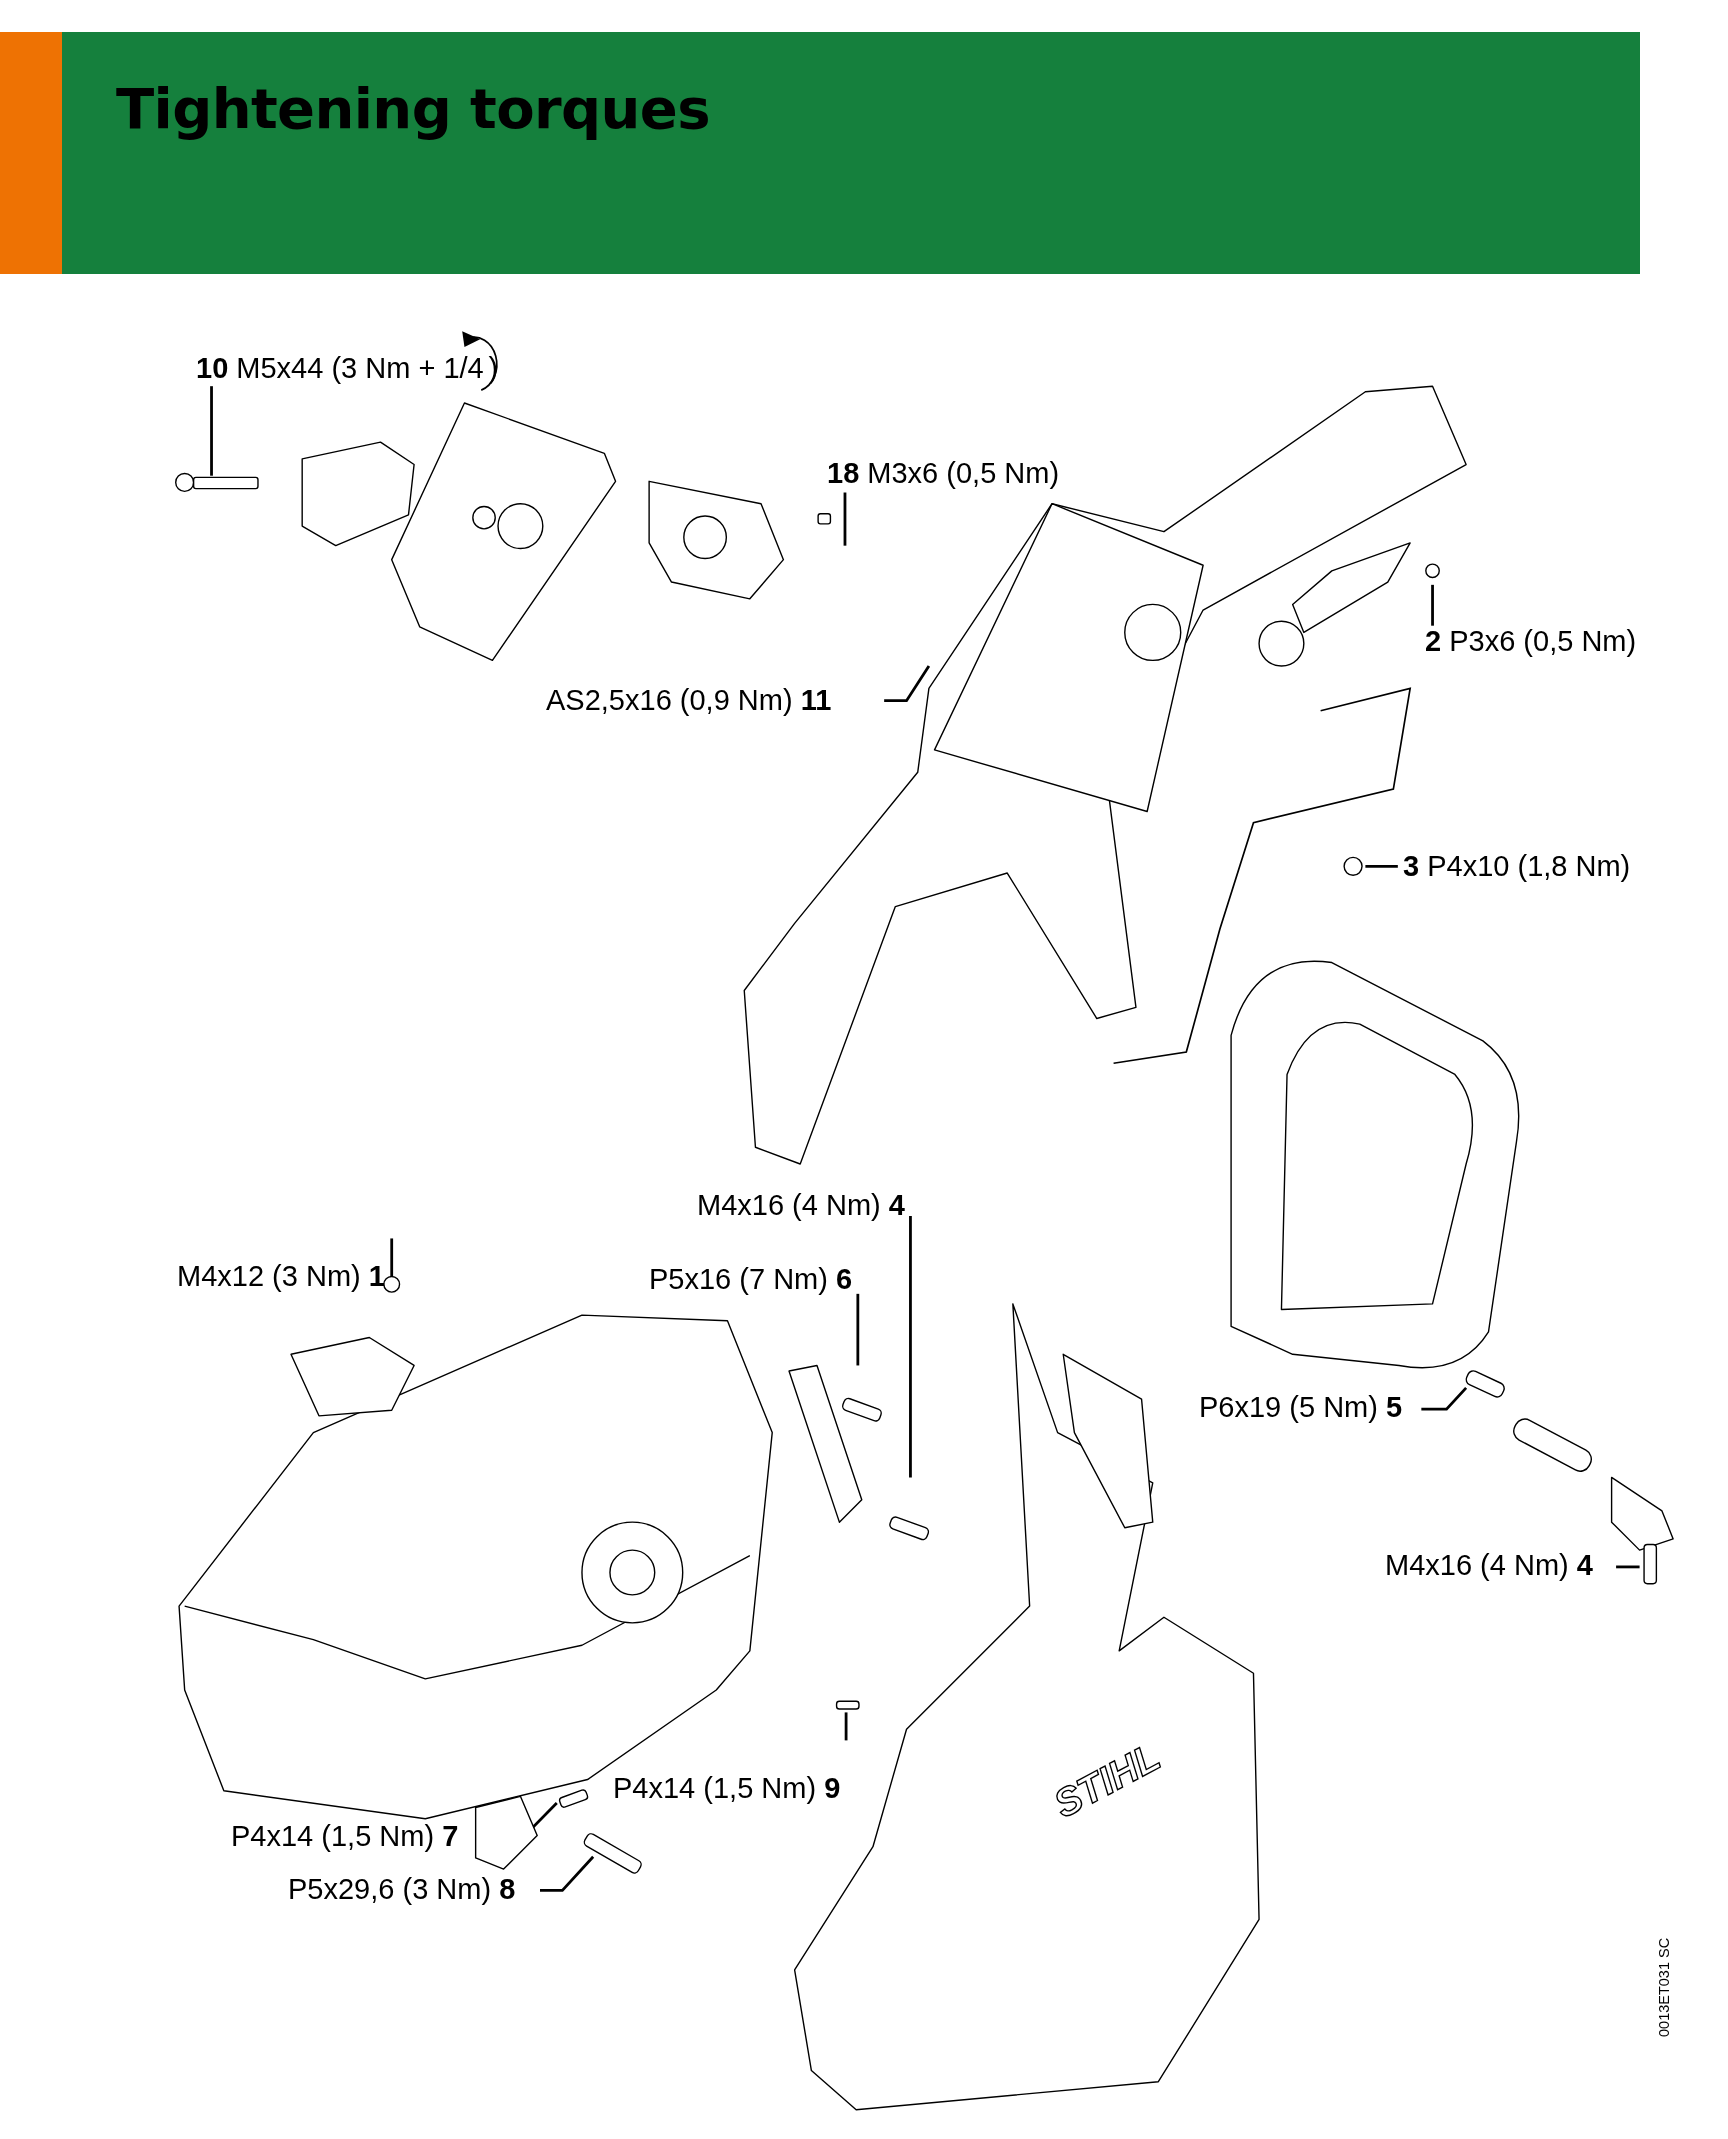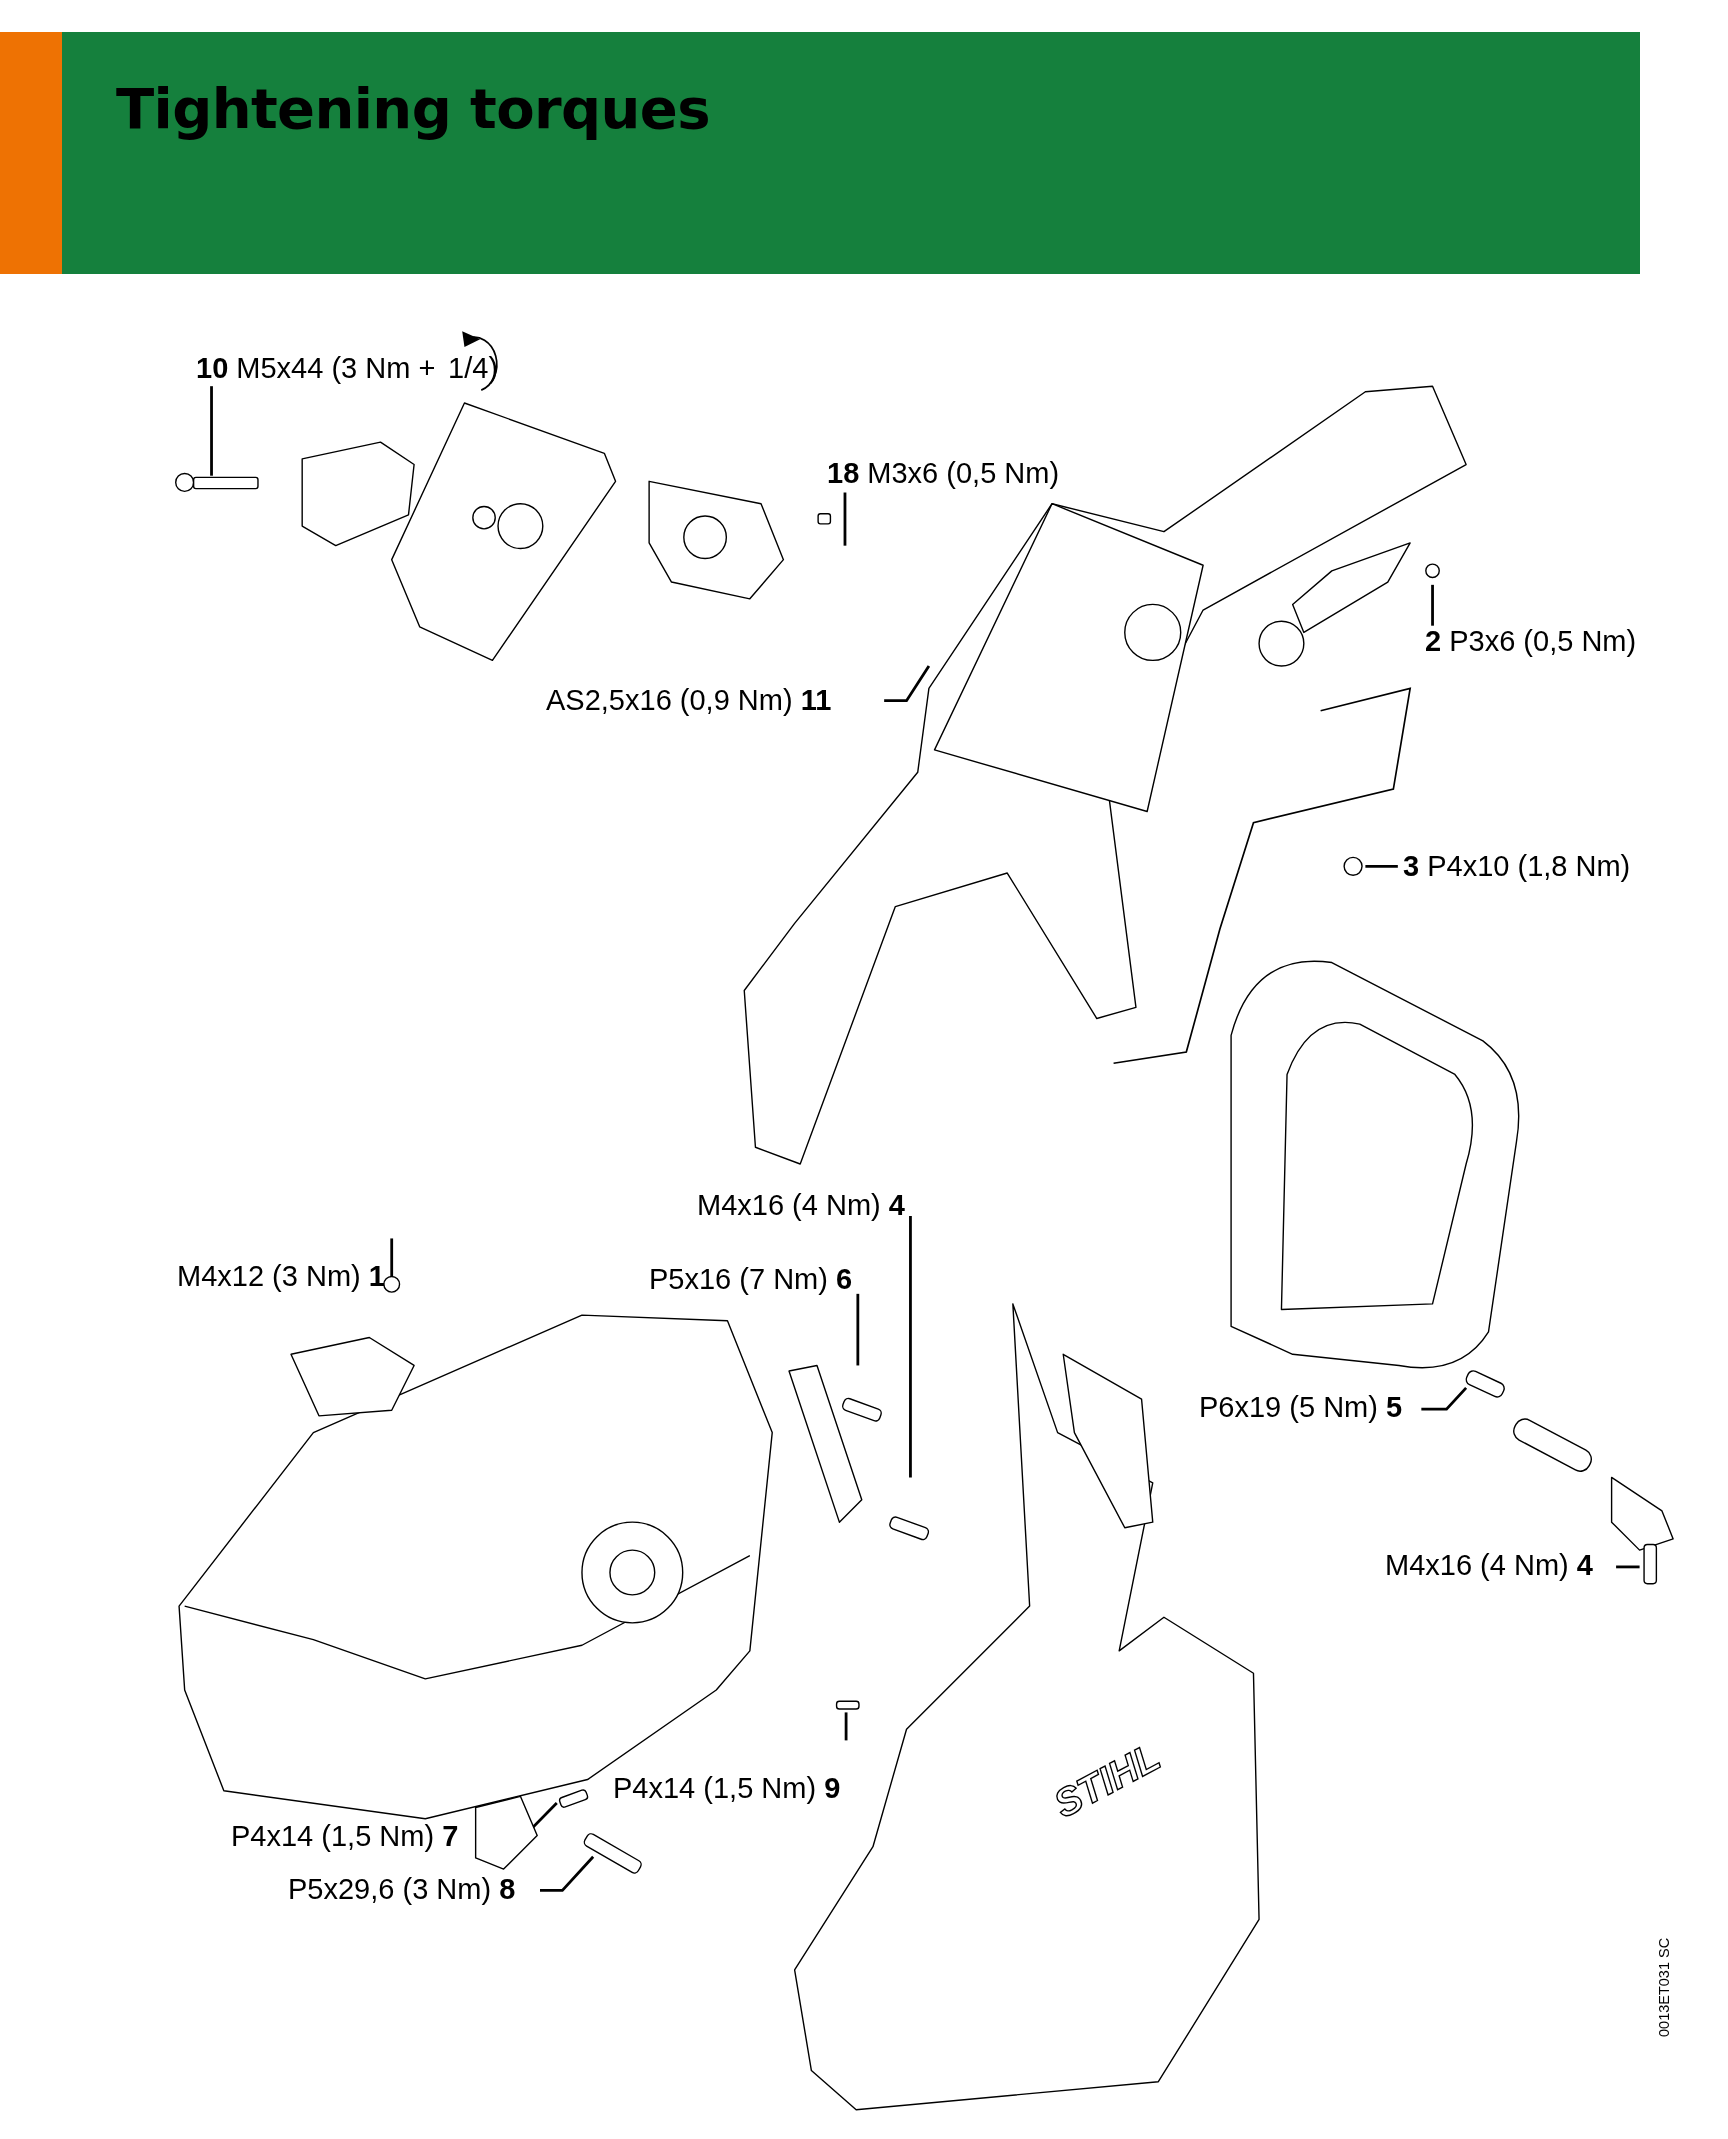--- a/index.html
+++ b/index.html
@@ -90,21 +90,21 @@
   <rect class="thin" x="1000" y="3205" width="50" height="18" rx="6" transform="rotate(-20 1025 3214)"></rect>
   <rect class="thin" x="1040" y="3300" width="110" height="24" rx="8" transform="rotate(30 1095 3312)"></rect>
 
   <path class="thin" d="M1420 3520 L1450 3700 L1530 3770 L2070 3720 L2250 3430 L2240 2990 L2080 2890 L2000 2950 L2060 2650 L1890 2560 L1810 2330 L1840 2870 L1620 3090 L1560 3300 Z"></path>
   <path class="thin" d="M1900 2420 L2040 2500 L2060 2720 L2010 2730 L1920 2560 Z"></path>
   <rect class="thin" x="1495" y="3040" width="40" height="14" rx="5"></rect>
   <text x="1900" y="3250" font-family="Liberation Sans, sans-serif" font-style="italic" font-weight="bold" font-size="70" fill="#fff" stroke="#000" stroke-width="2.5" transform="rotate(-28 1900 3250)">STIHL</text>
 </svg>
 
 <div class="label" style="left:196px; top:354px;">
-  <b>10</b> <span>M5x44 (3 Nm + </span><span style="display:inline-block;width:45px;text-align:right">1/4</span><span>)</span>
+  <b>10</b> <span>M5x44 (3 Nm + </span><span style="display:inline-block;width:45px;text-align:left">1/4</span><span>)</span>
 </div>
 <div class="label" style="left:827px; top:459px;">
   <b>18</b> <span>M3x6 (0,5 Nm)</span>
 </div>
 <div class="label" style="left:1425px; top:627px;">
   <b>2</b> <span>P3x6 (0,5 Nm)</span>
 </div>
 <div class="label" style="left:546px; top:686px;">
   <span>AS2,5x16 (0,9 Nm)</span> <b>11</b>
 </div>

